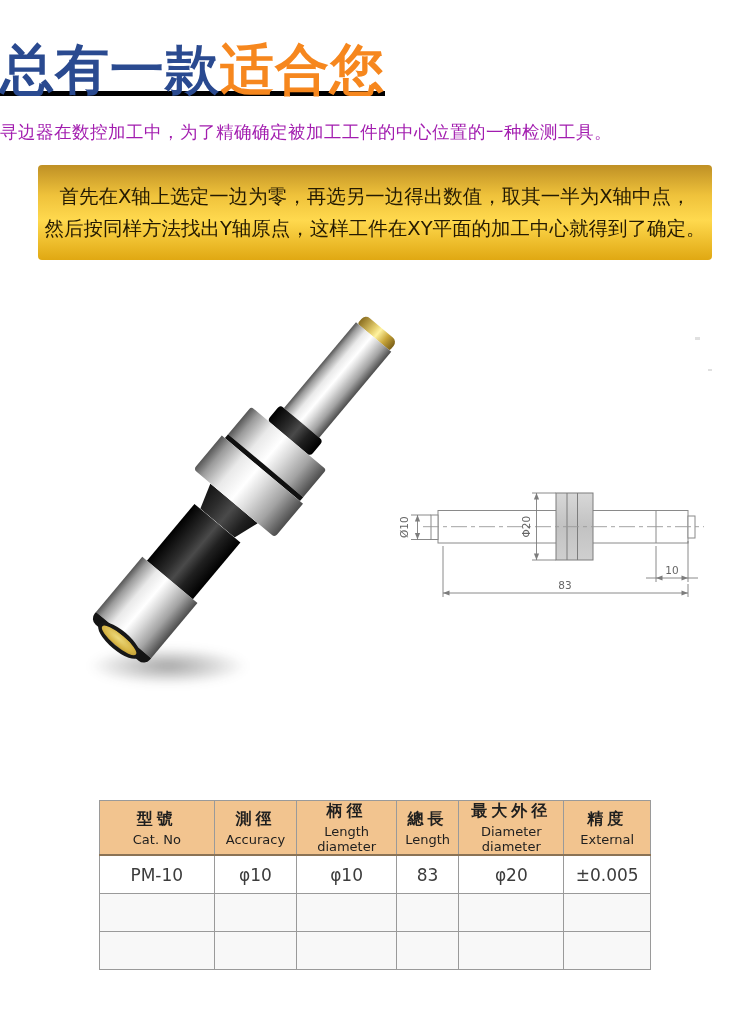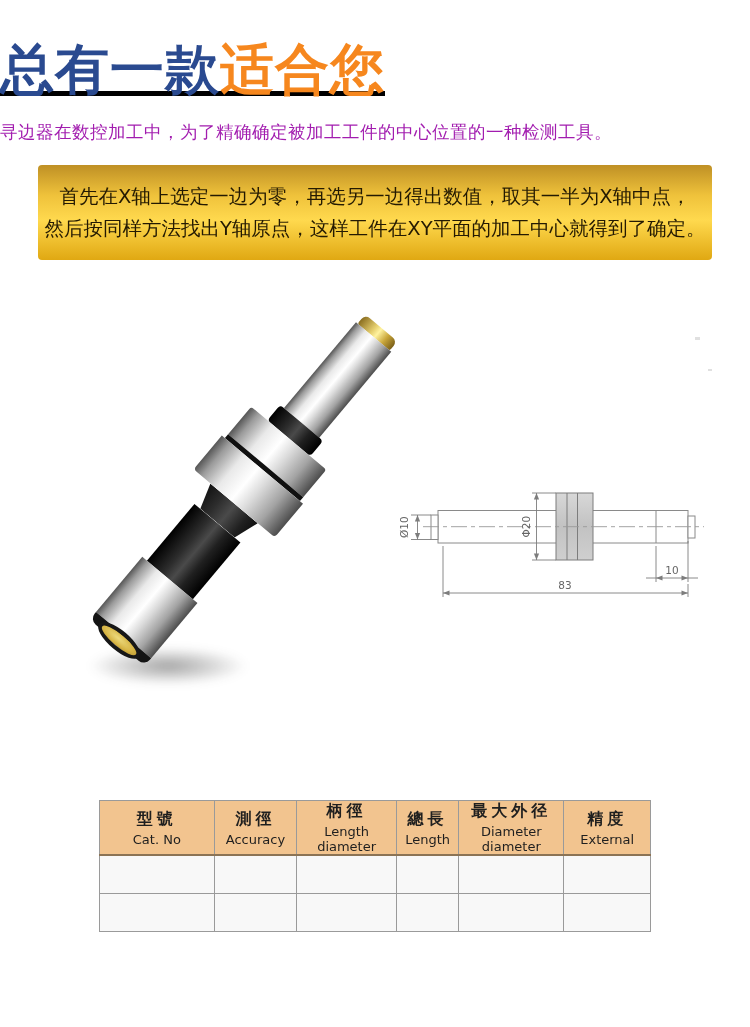--- a/index.html
+++ b/index.html
@@ -184,20 +184,28 @@
           <div class="zh">最大外径</div>
           <div class="en">Diameter diameter</div>
         </th>
       <th>
           <div class="zh">精度</div>
           <div class="en">External</div>
         </th>
     </tr>
   </thead>
   <tbody>
+    <tr>
+      <td>PM-10</td>
+      <td>φ10</td>
+      <td>φ10</td>
+      <td>83</td>
+      <td>φ20</td>
+      <td>±0.005</td>
+    </tr>
     <tr class="empty">
       <td></td>
         <td></td>
         <td></td>
         <td></td>
         <td></td>
         <td></td>
     </tr>
     <tr class="empty">
       <td></td>

